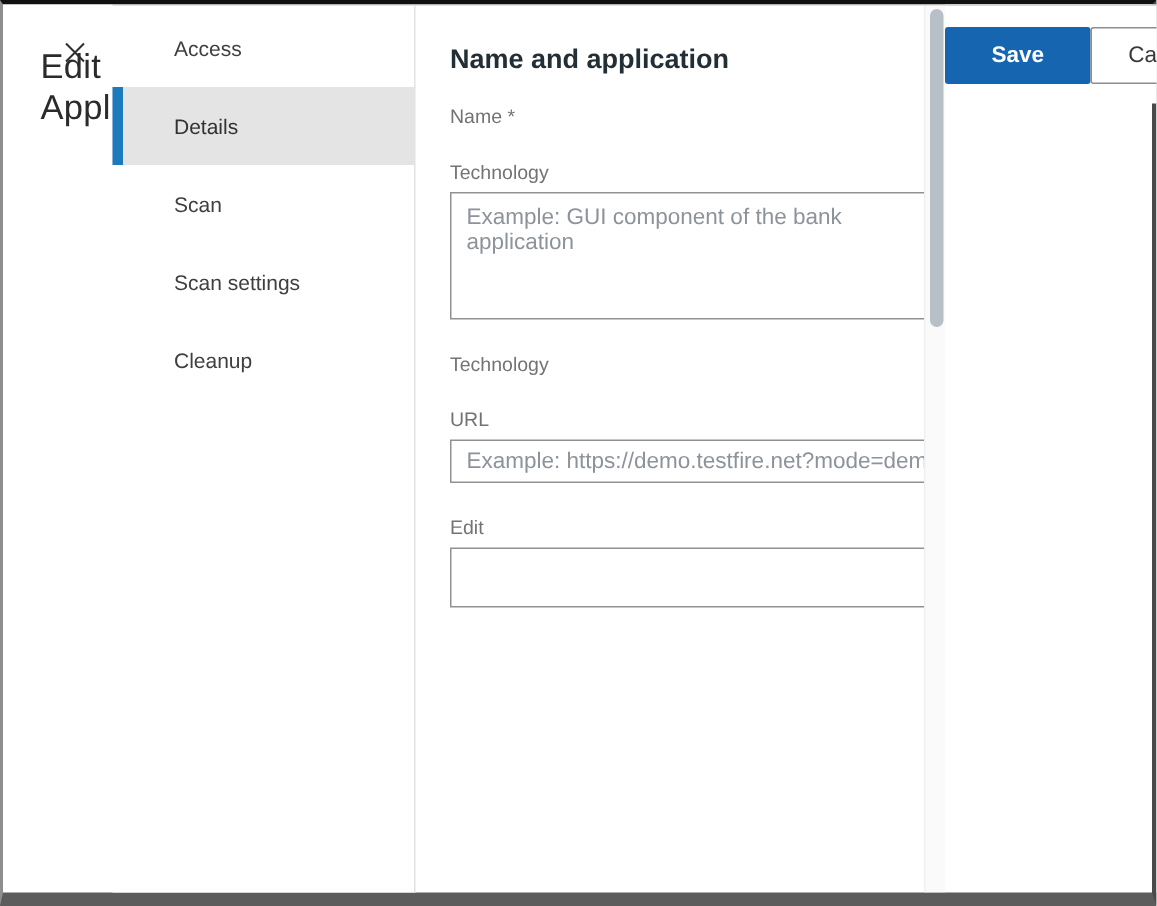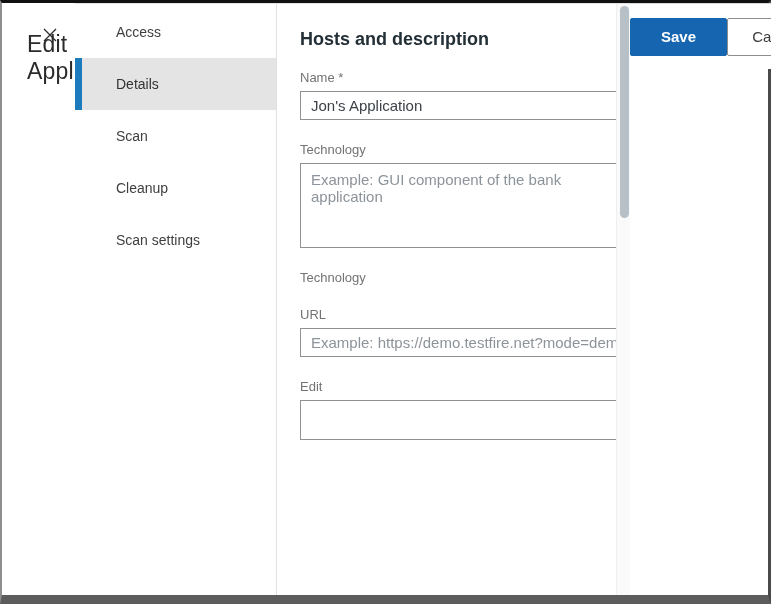--- a/index.html
+++ b/index.html
@@ -72,33 +72,32 @@
         <span>Access</span>
       </div>
       <div class="nav-item selected">
         <span class="sel-bar"></span>
         <span>Details</span>
       </div>
       <div class="nav-item">
         <span>Scan</span>
       </div>
       <div class="nav-item">
-        <span>Cleanup</span>
+        <span>Scan settings</span>
       </div>
       <div class="nav-item">
-        <span>Scan settings</span>
+        <span>Cleanup</span>
       </div>
     </div>
 
     <div class="content">
-      <div class="section-title">Hosts and description</div>
+      <div class="section-title">Name and application</div>
 
       <div class="field">
         <div class="field-label">Name *</div>
-        <input class="text-input" type="text" value="Jon's Application" style="">
       </div>
 
       <div class="field">
         <div class="field-label">Technology</div>
         <div class="ta-wrap">
           <textarea class="text-area" placeholder="Example: GUI component of the bank application" style=""></textarea>
           <span class="resize-handle">
             <svg width="10" height="10" viewBox="0 0 10 10">
                 <path d="M9 1 L1 9 M9 5.5 L5.5 9" stroke="#8a8a8a" stroke-width="1.1" fill="none"></path>
               </svg>

